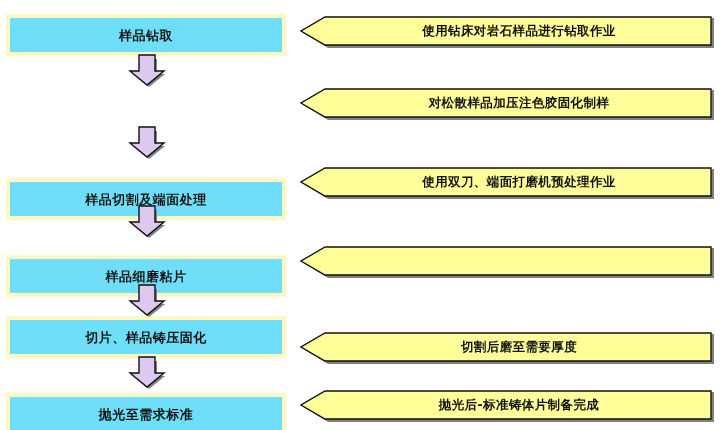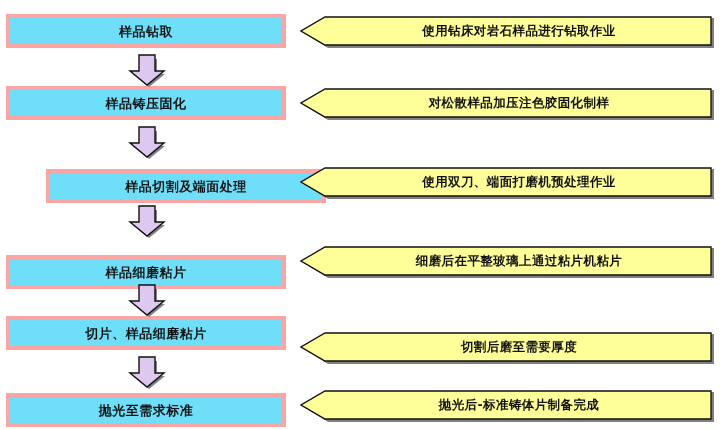--- a/index.html
+++ b/index.html
@@ -28,23 +28,23 @@
     position: absolute;
     left: 6px;
     width: 280px;
     height: 34px;
   }
   .process-box {
     position: absolute;
     left: 0;
     top: 0;
     width: 280px;
-    height: 34px;
+    height: 42px;
     box-sizing: border-box;
-    background: #fca5a5;
+    background: #fef9c3;
     padding: 4px;
   }
   .process-box-inner {
     width: 100%;
     height: 100%;
     box-sizing: border-box;
     background: #6fdff9;
     display: flex;
     align-items: center;
     justify-content: center;
@@ -103,48 +103,41 @@
 <div id="flowchart">
 
   <div class="process-row" style="top:14px;">
     <div class="process-box">
       <div class="process-box-inner">
         <span class="process-label">样品钻取</span>
       </div>
     </div>
   </div>
 
-  <div class="process-row" style="top:86px;">
-    <div class="process-box">
-      <div class="process-box-inner">
-        <span class="process-label">样品铸压固化</span>
-      </div>
-    </div>
-  </div>
-
-  <div class="process-row" style="top:169px;margin-left:40px;">
+
+  <div class="process-row" style="top:178px;">
     <div class="process-box">
       <div class="process-box-inner">
         <span class="process-label">样品切割及端面处理</span>
       </div>
     </div>
   </div>
 
   <div class="process-row" style="top:255px;">
     <div class="process-box">
       <div class="process-box-inner">
         <span class="process-label">样品细磨粘片</span>
       </div>
     </div>
   </div>
 
   <div class="process-row" style="top:316px;">
     <div class="process-box">
       <div class="process-box-inner">
-        <span class="process-label">切片、样品细磨粘片</span>
+        <span class="process-label">切片、样品铸压固化</span>
       </div>
     </div>
   </div>
 
   <div class="process-row" style="top:393px;font-family:Liberation Serif, serif;">
     <div class="process-box">
       <div class="process-box-inner">
         <span class="process-label">抛光至需求标准</span>
       </div>
     </div>
@@ -207,21 +200,20 @@
       <path d="M25 1 L411 1 L411 29 L25 29 L1 15 Z" fill="#ffff99" stroke="#101010" stroke-width="1.3" stroke-linejoin="miter"></path>
     </svg>
     <div class="callout-label">对松散样品加压注色胶固化制样</div>
   </div>
 
   <div class="callout-row" style="top:246px;">
     <svg width="416" height="34" viewBox="0 0 416 34" xmlns="http://www.w3.org/2000/svg">
       <path d="M28 2 L414 2 L414 32 L28 32 L4 17 Z" fill="#808080"></path>
       <path d="M25 1 L411 1 L411 29 L25 29 L1 15 Z" fill="#ffff99" stroke="#101010" stroke-width="1.3" stroke-linejoin="miter"></path>
     </svg>
-    <div class="callout-label">细磨后在平整玻璃上通过粘片机粘片</div>
   </div>
 
   <div class="callout-row" style="top:332px;">
     <svg width="416" height="34" viewBox="0 0 416 34" xmlns="http://www.w3.org/2000/svg">
       <path d="M28 2 L414 2 L414 32 L28 32 L4 17 Z" fill="#808080"></path>
       <path d="M25 1 L411 1 L411 29 L25 29 L1 15 Z" fill="#ffff99" stroke="#101010" stroke-width="1.3" stroke-linejoin="miter"></path>
     </svg>
     <div class="callout-label">切割后磨至需要厚度</div>
   </div>
 

